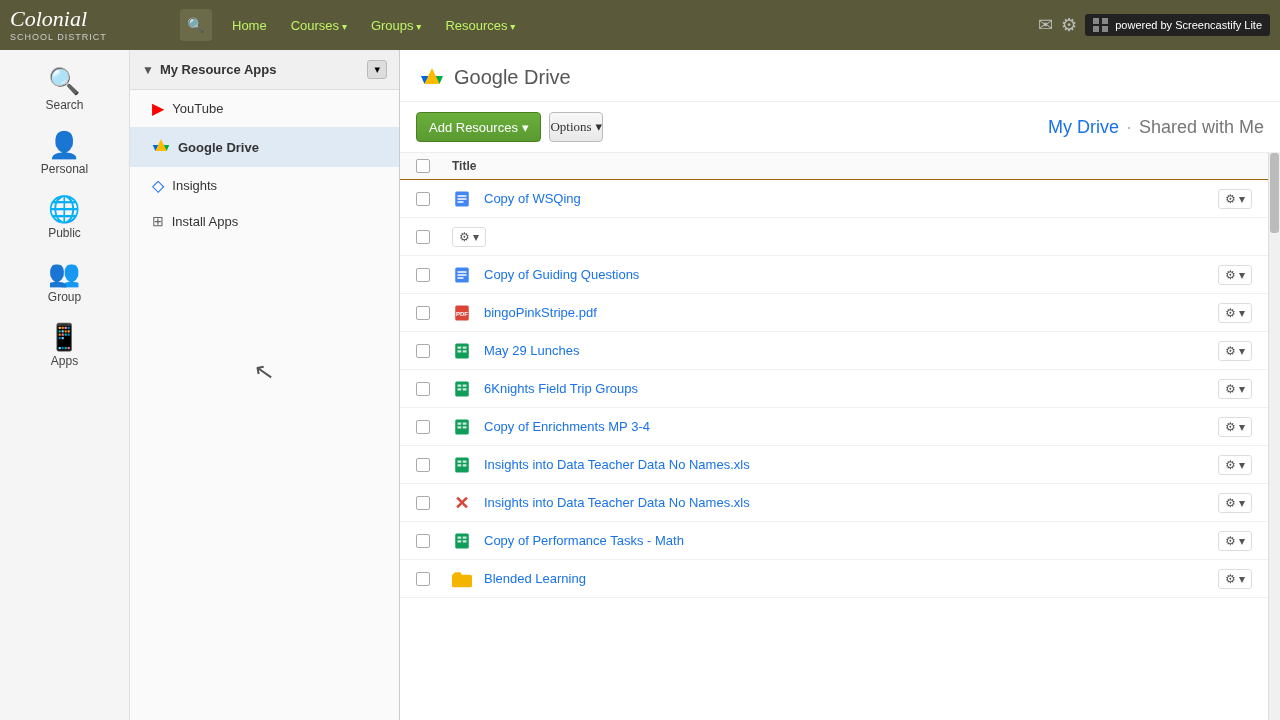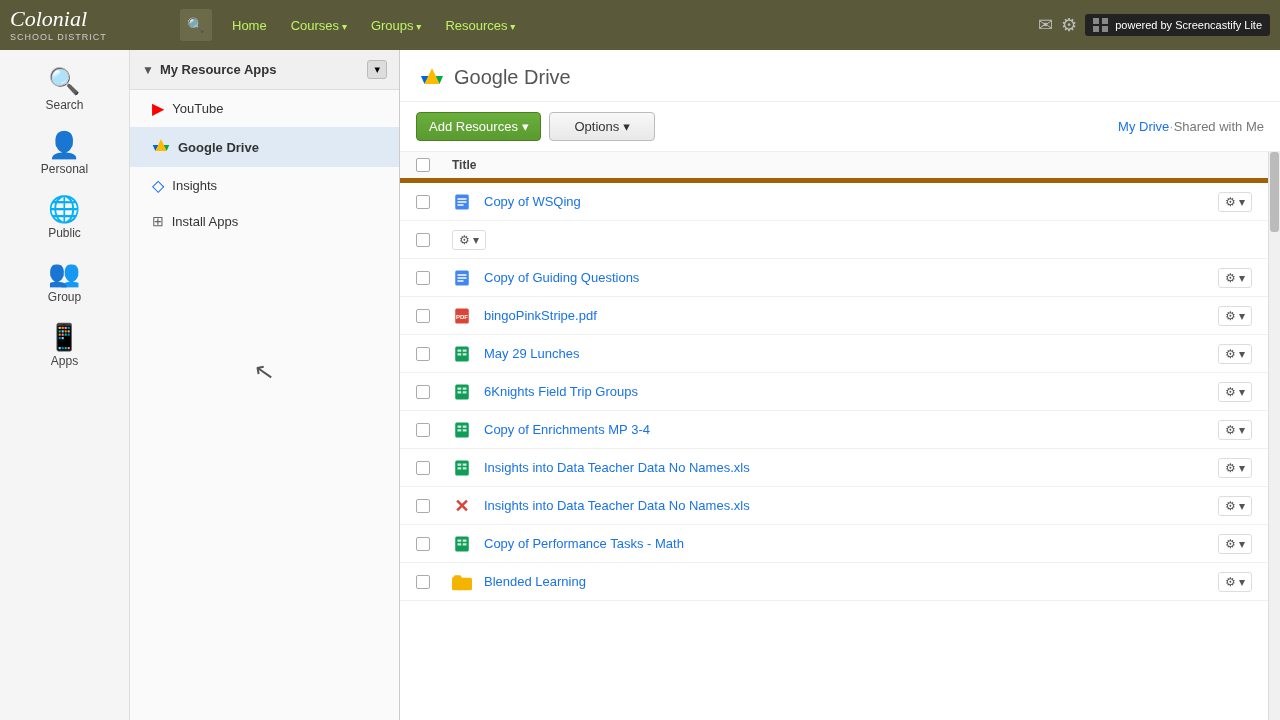--- a/index.html
+++ b/index.html
@@ -229,52 +229,53 @@
       font-size: 13px;
       display: flex;
       align-items: center;
       gap: 4px;
     }
     .btn-gray {
       background: linear-gradient(to bottom, #f8f8f8, #e8e8e8);
       color: #333;
       border: 1px solid #bbb;
       border-radius: 4px;
-      padding: 6px 24px;
+      padding: 6px 0;
       cursor: pointer;
       font-size: 13px;
       display: flex;
       align-items: center;
       gap: 4px;
+      font-family: Liberation Serif, serif;
     }
     .toolbar-right {
       display: flex;
       align-items: center;
-      gap: 0;
-      font-size: 13px;
+      gap: 7px;
+      font-size: 18px;
       color: #555;
     }
     .link-blue {
       color: #1a73e8;
       cursor: pointer;
       text-decoration: none;
     }
     .link-gray { color: #777; }
     .separator { color: #aaa; }
 
     
     .file-list-container {
       flex: 1;
       overflow-y: auto;
     }
     .file-list-header {
       display: flex;
       align-items: center;
       padding: 6px 16px;
-      border-bottom: 5px solid #a16207;
+      border-bottom: 1px solid #a16207;
       background: #fafafa;
       font-weight: bold;
       font-size: 12px;
       color: #444;
     }
     .file-list-header .check-cell { width: 36px; }
     .file-row {
       display: flex;
       align-items: center;
       padding: 8px 16px;

